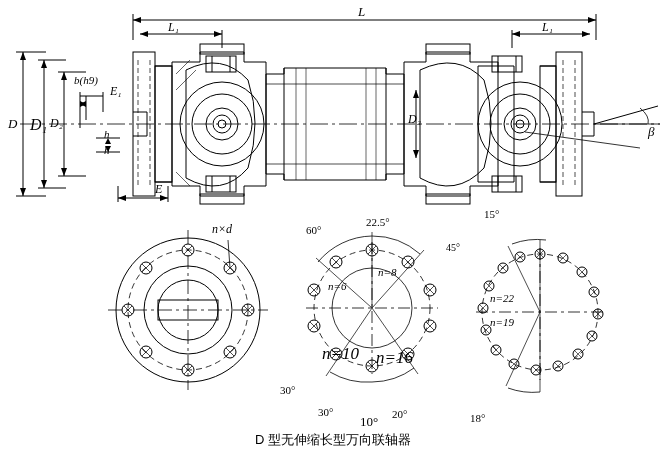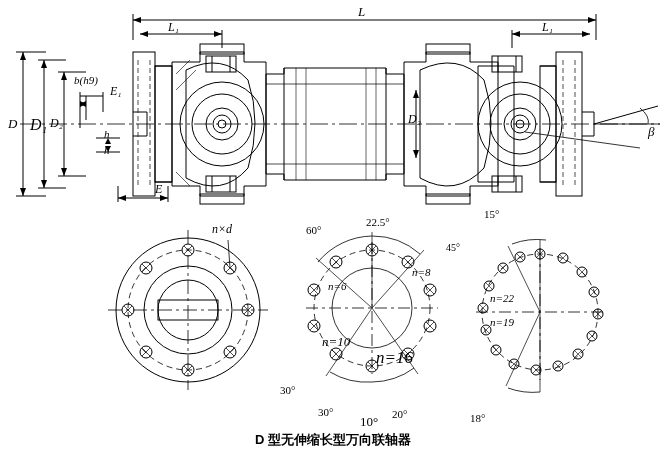--- a/index.html
+++ b/index.html
@@ -2,21 +2,21 @@
 <html><head>
 <meta charset="utf-8">
 <style>
   html,body{margin:0;padding:0;background:#ffffff;}
   body{width:666px;height:455px;overflow:hidden;font-family:"Liberation Serif",serif;}
   #stage{position:relative;width:666px;height:455px;background:#fff;}
   #stage svg{position:absolute;left:0;top:0;}
   .lbl{position:absolute;font-family:"Liberation Serif",serif;color:#000;white-space:nowrap;}
   .it{font-style:italic;}
   .caption{position:absolute;left:0;right:0;bottom:6px;text-align:center;
-           font-family:"Liberation Sans",sans-serif;font-size:13px;font-weight:bold;color:#000;}
+           font-family:"Liberation Sans",sans-serif;font-size:13px;font-weight:normal;color:#000;}
 </style>
 </head>
 <body>
 
 <div id="stage">
 
   <svg width="666" height="455" viewBox="0 0 666 455">
     <g stroke="#000" fill="none" stroke-width="1" shape-rendering="geometricPrecision">
 
       <line x1="133" y1="20" x2="596" y2="20"></line>
@@ -291,22 +291,22 @@
 
   <div class="lbl" style="left:306px;top:224px;font-size:11px;">60°</div>
   <div class="lbl" style="left:366px;top:216px;font-size:11px;">22.5°</div>
   <div class="lbl" style="left:428px;top:242px;font-size:10px;margin-left:18px;">45°</div>
   <div class="lbl" style="left:280px;top:384px;font-size:11px;">30°</div>
   <div class="lbl" style="left:318px;top:406px;font-size:11px;">30°</div>
   <div class="lbl" style="left:360px;top:414px;font-size:13px;">10°</div>
   <div class="lbl" style="left:392px;top:408px;font-size:11px;">20°</div>
 
   <div class="lbl it" style="left:328px;top:266px;font-size:11px;margin-top:14px;">n=6</div>
-  <div class="lbl it" style="left:378px;top:266px;font-size:11px;margin-left:34px;">n=8</div>
-  <div class="lbl it" style="left:322px;top:334px;font-size:13px;">n=10</div>
+  <div class="lbl it" style="left:378px;top:266px;font-size:11px;">n=8</div>
+  <div class="lbl it" style="left:322px;top:344px;font-size:17px;">n=10</div>
   <div class="lbl it" style="left:376px;top:348px;font-size:17px;">n=16</div>
 
   <div class="lbl" style="left:484px;top:208px;font-size:11px;">15°</div>
   <div class="lbl" style="left:470px;top:412px;font-size:11px;">18°</div>
   <div class="lbl it" style="left:490px;top:292px;font-size:11px;">n=22</div>
   <div class="lbl it" style="left:490px;top:316px;font-size:11px;">n=19</div>
 
   <div class="caption">D 型无伸缩长型万向联轴器</div>
 </div>
 

